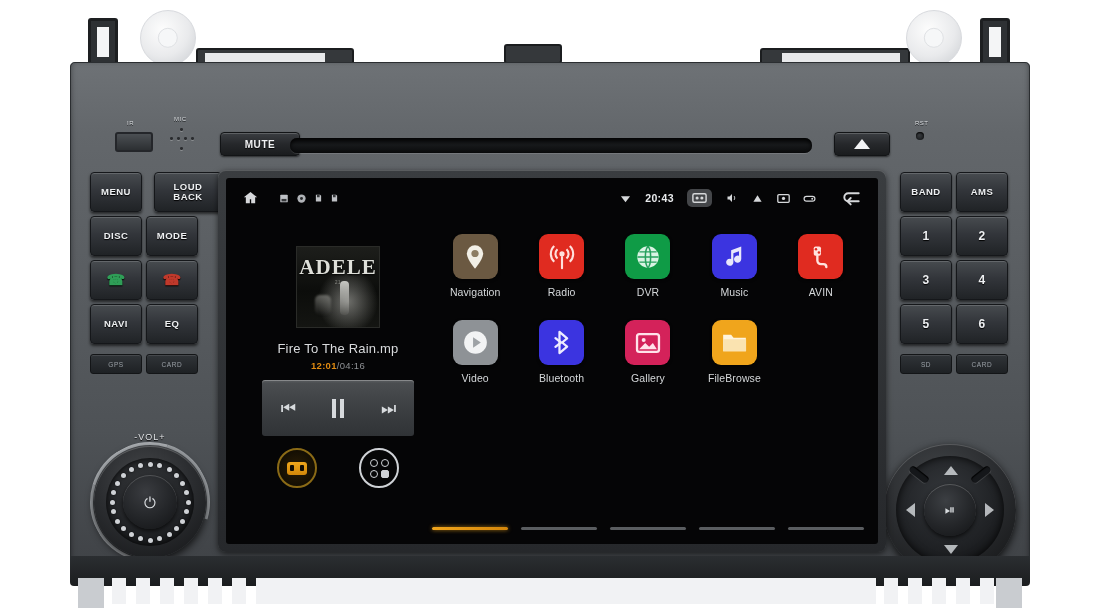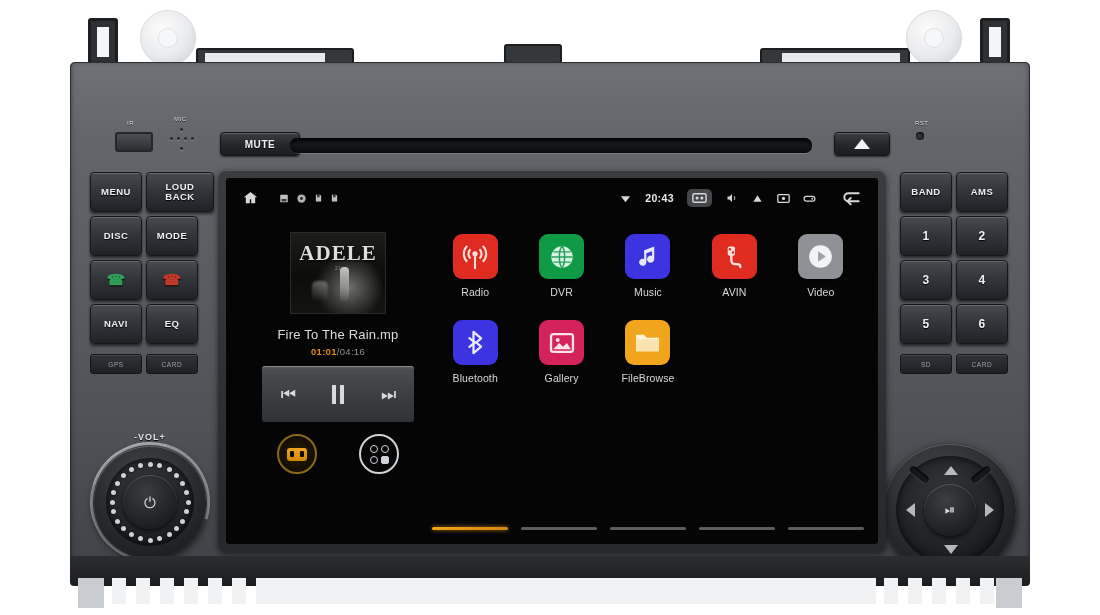--- a/index.html
+++ b/index.html
@@ -119,21 +119,21 @@
     border:1px solid #131517; border-radius:3px;
     color:#9aa0a6; font-size:6.5px; letter-spacing:.6px;
     display:flex; align-items:center; justify-content:center;
     box-shadow: inset 0 1px 0 rgba(255,255,255,.1);
   }
 
   
   #knob-wrap { position:absolute; left:82px; top:432px; width:136px; height:138px; }
   .vol-label {
     position:absolute; left:0; top:0; width:136px; text-align:center;
-    color:#e2e4e7; font-size:9px; font-weight:bold; letter-spacing:1px;
+    color:#e2e4e7; font-size:9px; font-weight:normal; letter-spacing:1px;
     text-shadow:0 1px 1px #000;
   }
   .vol-arc {
     position:absolute; left:8px; top:10px; width:120px; height:120px;
     border-radius:50%;
     border:3px solid transparent;
     border-top-color:#cfd3d7; border-left-color:#b9bdc1; border-right-color:#b9bdc1;
     transform: rotate(-28deg);
     opacity:.75;
   }
@@ -218,21 +218,21 @@
   .sb-highlight {
     background:#4a4c4f; border-radius:5px; padding:3px 5px;
   }
 
   
   #music-panel {
     position:absolute; left:30px; top:46px; width:164px; height:272px;
     display:flex; flex-direction:column; align-items:center;
   }
   #album-art {
-    width:96px; height:82px; margin-top:8px;
+    width:84px; height:82px; margin-top:22px;
     background:
       radial-gradient(ellipse at 62% 68%, rgba(190,190,185,.55) 0%, rgba(0,0,0,0) 42%),
       linear-gradient(180deg,#1d1e1b 0%,#0c0d0b 55%,#141512 100%);
     border:1px solid #2a2b28; position:relative; overflow:hidden;
   }
   #album-art .adele {
     position:absolute; left:0; top:10px; width:100%; text-align:center;
     color:#dedfd9; font-family:"Liberation Serif", serif; font-weight:bold;
     font-size:21px; letter-spacing:1px; line-height:21px;
     text-shadow:0 1px 2px #000;
@@ -373,21 +373,21 @@
     <div class="hw-btn" style="left:764px; top:70px; width:56px; height:24px;">
       <span style="width:0;height:0;border-left:8px solid transparent;border-right:8px solid transparent;border-bottom:10px solid #f2f3f5;"></span>
     </div>
     <div class="tiny-label" style="left:845px; top:58px;">RST</div>
     <div class="rst-hole" style="left:846px; top:70px;"></div>
 
     <div class="keypad" style="left:20px; top:110px; width:110px; height:230px;">
       <div class="key" style="left:0;  top:0;   width:52px; height:40px;">
         <span>MENU</span>
       </div>
-      <div class="key" style="left:56px;top:0;   width:68px; height:40px;">
+      <div class="key" style="left:64px;top:0;   width:68px; height:40px;">
         <span>LOUD</span>
         <span>BACK</span>
       </div>
       <div class="key" style="left:0;  top:44px; width:52px; height:40px;">
         <span>DISC</span>
       </div>
       <div class="key" style="left:56px;top:44px; width:52px; height:40px;">
         <span>MODE</span>
       </div>
       <div class="key phone-green" style="left:0;  top:88px; width:52px; height:40px;">
@@ -580,21 +580,21 @@
         <div id="album-art">
           <div class="figure2"></div>
           <div class="figure"></div>
           <div class="adele">ADELE</div>
           <div class="subcaption">21</div>
         </div>
 
         <div id="track-title">Fire To The Rain.mp</div>
 
         <div id="track-time">
-          <span class="cur">01:01</span><span class="sep">/</span><span class="dur">04:16</span>
+          <span class="cur">12:01</span><span class="sep">/</span><span class="dur">04:16</span>
         </div>
 
         <div id="transport">
           <span class="tp-btn">⏮</span>
           <span class="tp-pause">
               <i></i>
               <i></i>
             </span>
           <span class="tp-btn">⏭</span>
         </div>
@@ -608,20 +608,29 @@
               <span></span>
                 <span></span>
                 <span></span>
                 <span class="sq"></span>
             </span>
           </div>
         </div>
       </div>
 
       <div id="app-grid">
+          <div class="app-cell">
+            <div class="app-tile" style="background: rgb(107, 89, 66);">
+              <svg width="28" height="28" viewBox="0 0 24 24">
+                <path d="M12 2a7 7 0 0 0-7 7c0 5.2 7 13 7 13s7-7.8 7-13a7 7 0 0 0-7-7z" fill="#f2efe6"></path>
+                <circle cx="12" cy="9" r="3.1" fill="#8d7d63"></circle>
+              </svg>
+            </div>
+            <div class="app-label">Navigation</div>
+          </div>
           <div class="app-cell">
             <div class="app-tile" style="background: rgb(224, 43, 32);">
               <svg width="30" height="30" viewBox="0 0 24 24" fill="none" stroke="#ffe0dc" stroke-width="1.7">
                 <circle cx="12" cy="9.5" r="2.1" fill="#ffe0dc" stroke="none"></circle>
                 <path d="M8.4 13.2a5 5 0 0 1 0-7.4M15.6 5.8a5 5 0 0 1 0 7.4"></path>
                 <path d="M5.8 15.8a8.6 8.6 0 0 1 0-12.6M18.2 3.2a8.6 8.6 0 0 1 0 12.6"></path>
                 <path d="M12 12v9" stroke-linecap="round"></path>
               </svg>
             </div>
             <div class="app-label">Radio</div>

